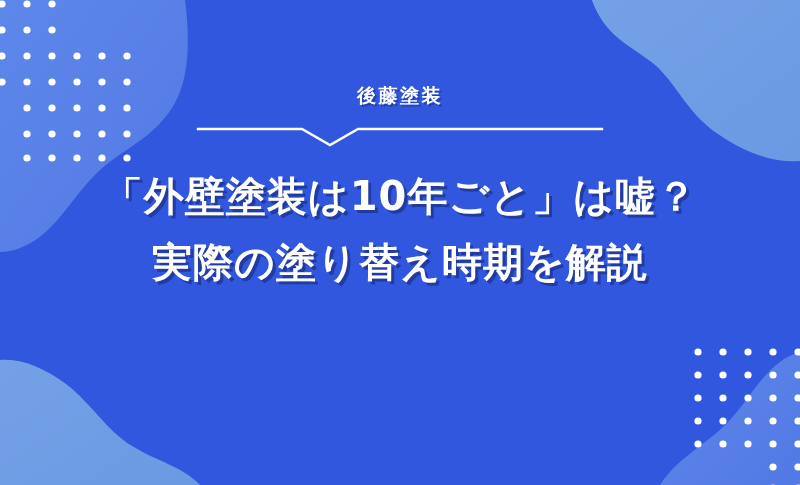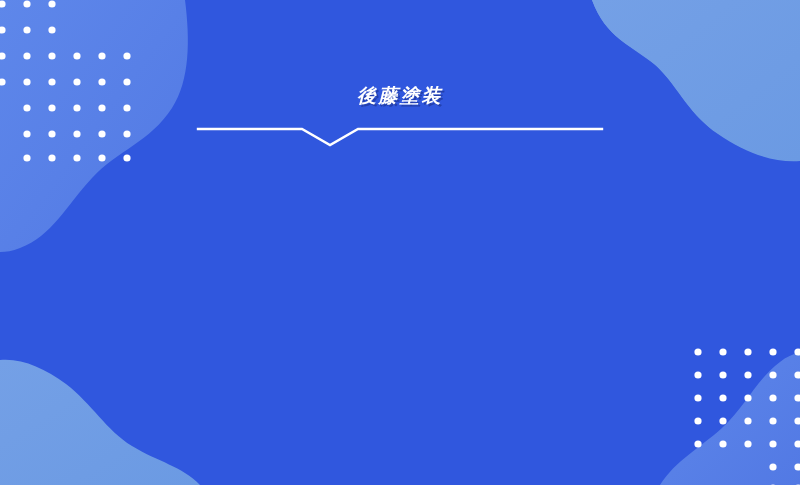--- a/index.html
+++ b/index.html
@@ -6,21 +6,20 @@
   html, body {
     width:800px; height:485px;
     font-family:"DejaVu Sans","Liberation Sans",sans-serif;
     overflow:hidden; background:#3057de;
   }
   #banner {
     position:relative;
     width:800px; height:485px;
     overflow:hidden;
     background:#be185d;
-    font-style:italic;
   }
 
   
   .deco-svg {
     position:absolute; inset:0;
     width:800px; height:485px;
     display:block;
     pointer-events:none;
   }
   .dots-svg {
@@ -224,16 +223,20 @@
   <div class="content">
 
     <div class="eyebrow">後藤塗装</div>
 
     <div class="divider-wrap">
       <svg class="divider-svg" viewBox="0 0 420 26" aria-hidden="true">
         <path d="M8,8 L112,8 L140,24 L168,8 L412,8" fill="none" stroke="#ffffff" stroke-width="2.4" stroke-linecap="square"></path>
       </svg>
     </div>
 
+    <div class="headline">
+      <span class="line line-1">「外壁塗装は10年ごと」は嘘？</span>
+      <span class="line line-2">実際の塗り替え時期を解説</span>
+    </div>
 
   </div>
 
 </div>
 
 </body></html>

